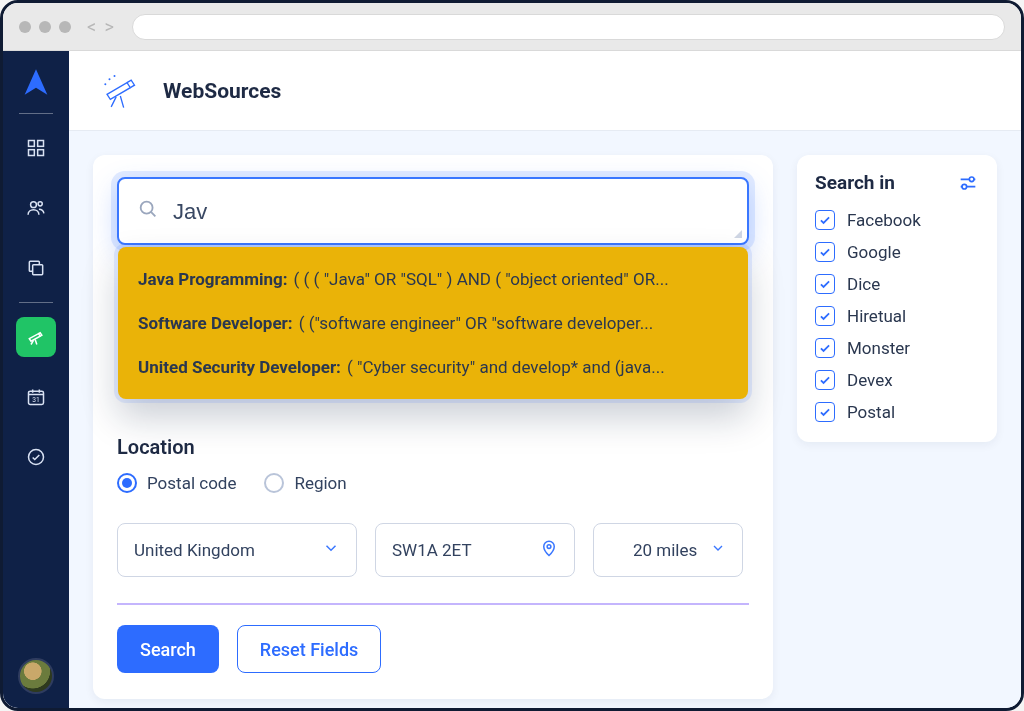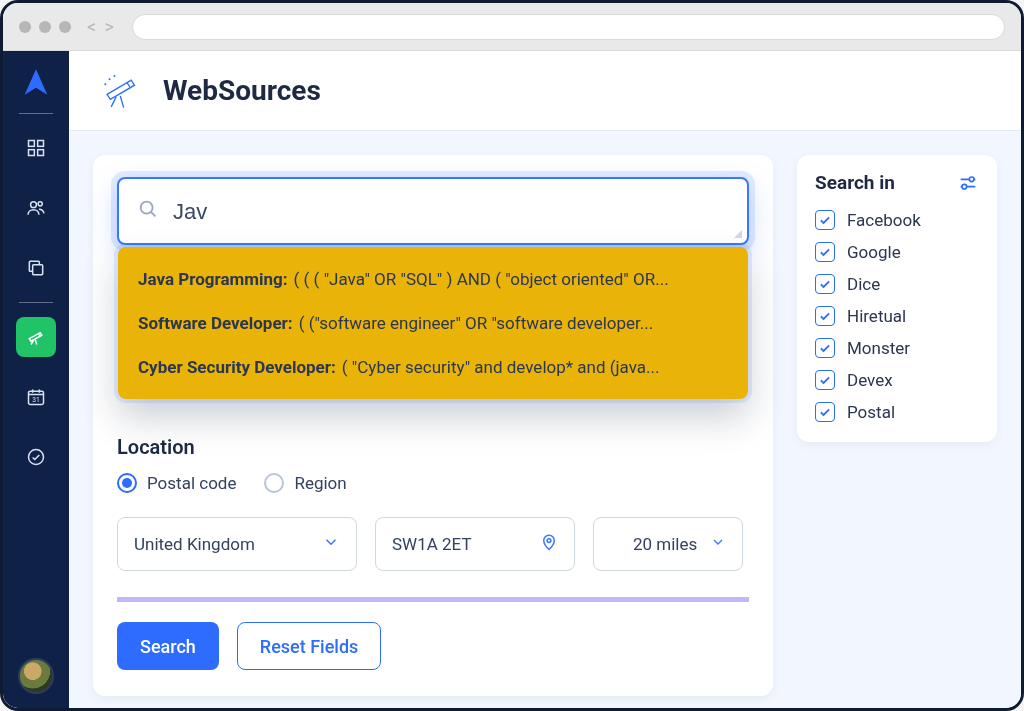--- a/index.html
+++ b/index.html
@@ -62,21 +62,21 @@
     flex:1; display:flex; flex-direction:column; min-width:0;
   }
   .headerbar {
     height:80px; background:#fff;
     display:flex; align-items:center; gap:18px;
     padding:0 24px 0 30px;
     border-bottom:1px solid #e6ebf3;
   }
   .header-icon { color:#2d6cff; width:46px; height:46px; display:flex; align-items:center; justify-content:center; }
   .header-icon svg { width:40px; height:40px; fill:none; stroke:currentColor; stroke-width:1.6; }
-  .page-title { font-size:28px; font-weight:700; color:#1e2a44; }
+  .page-title { font-size:21px; font-weight:700; color:#1e2a44; }
 
   .content {
     flex:1; padding:24px; display:flex; gap:24px; align-items:flex-start; min-height:0;
   }
 
   .card {
     background:#fff; border-radius:12px;
     box-shadow: 0 3px 10px rgba(15,31,62,.06);
   }
 
@@ -123,21 +123,21 @@
     padding:12px 14px; font-size:17px; color:#2a374f;
     white-space:nowrap; overflow:hidden; text-overflow:ellipsis;
     display:flex; gap:6px;
   }
   .suggestion .t { font-weight:700; flex:0 0 auto; }
   .suggestion .q { flex:1 1 auto; overflow:hidden; text-overflow:ellipsis; white-space:nowrap; color:#2a374f; }
 
   .location-block { margin-top:190px; }
   .section-label { font-size:20px; font-weight:600; color:#1e2a44; margin-bottom:14px; }
 
-  .radio-row { display:flex; gap:28px; align-items:flex-end; margin-bottom:24px; }
+  .radio-row { display:flex; gap:28px; align-items:flex-end; margin-bottom:30px; }
   .radio {
     display:flex; align-items:center; gap:10px; font-size:17px; color:#32425f; cursor:pointer;
   }
   .radio-dot {
     width:20px; height:20px; border-radius:50%;
     border:2px solid #b9c4d9; display:flex; align-items:center; justify-content:center;
   }
   .radio.selected .radio-dot { border-color:#2d6cff; }
   .radio.selected .radio-dot::after {
     content:""; width:10px; height:10px; border-radius:50%; background:#2d6cff;
@@ -152,21 +152,21 @@
   .field.country { width:240px; }
   .field.postal  { width:200px; }
   .field.radius  { width:150px;padding-left:39px; }
   .field .chev { color:#3a77ff; }
   .field .pin  { color:#3a77ff; }
   .field svg { width:18px; height:18px; fill:none; stroke:currentColor; stroke-width:2; }
   .field.radius svg { width:16px; height:16px; }
 
   .btn-row {
     margin-top:26px; padding-top:20px;
-    border-top:5px solid #c4b5fd;
+    border-top:2px solid #c4b5fd;
     display:flex; gap:18px;
   }
   .btn {
     height:48px; padding:0 22px; border-radius:8px;
     font-size:18px; font-weight:500; cursor:pointer;
     display:flex; align-items:center;
     border:1.5px solid transparent;
   }
   .btn.primary   { background:#2d6cff; color:#fff; }
   .btn.secondary { background:#fff; color:#2d6cff; border-color:#2d6cff; }
@@ -301,21 +301,21 @@
             <div class="suggestions" id="suggestions">
                 <div class="suggestion">
                   <span class="t">Java Programming:</span>
                   <span class="q"> ( ( ( "Java" OR "SQL" ) AND ( "object oriented" OR...</span>
                 </div>
                 <div class="suggestion">
                   <span class="t">Software Developer:</span>
                   <span class="q"> ( ("software engineer" OR "software developer...</span>
                 </div>
                 <div class="suggestion">
-                  <span class="t">Cyber Security Developer:</span>
+                  <span class="t">United Security Developer:</span>
                   <span class="q"> ( "Cyber security" and develop* and (java...</span>
                 </div>
               </div>
           </div>
 
           <div class="location-block">
             <div class="section-label">Location</div>
 
             <div class="radio-row">
               <div class="radio selected">

